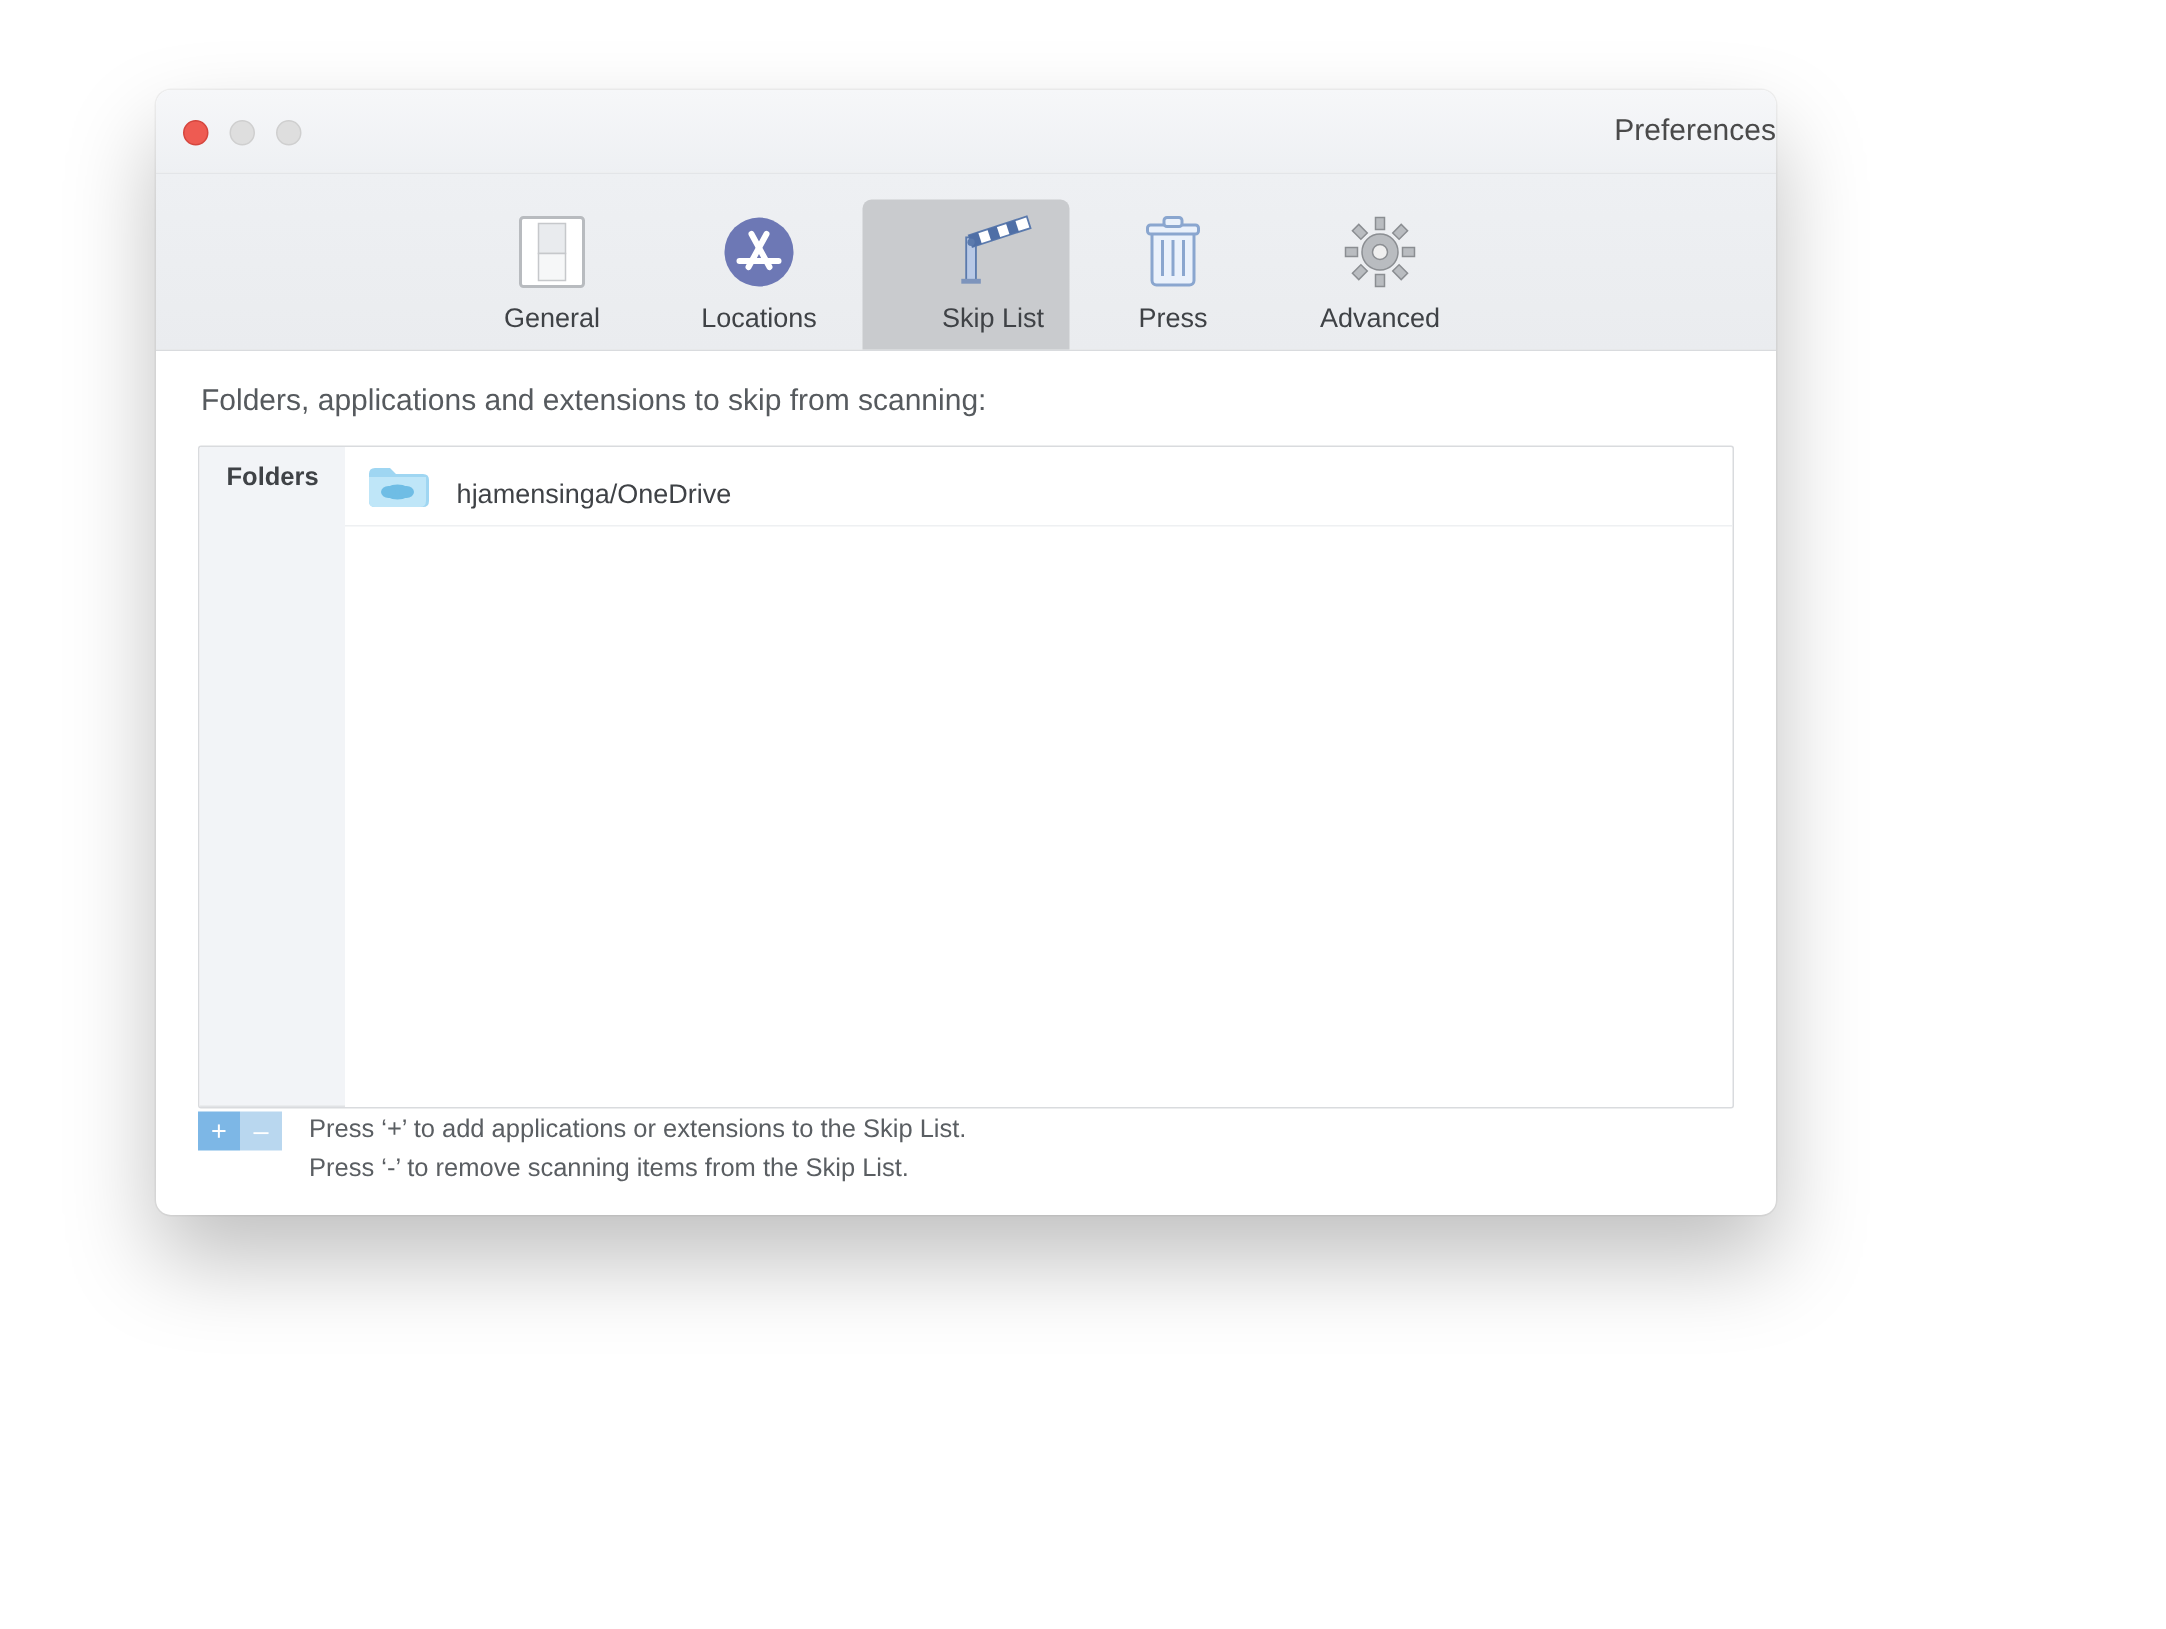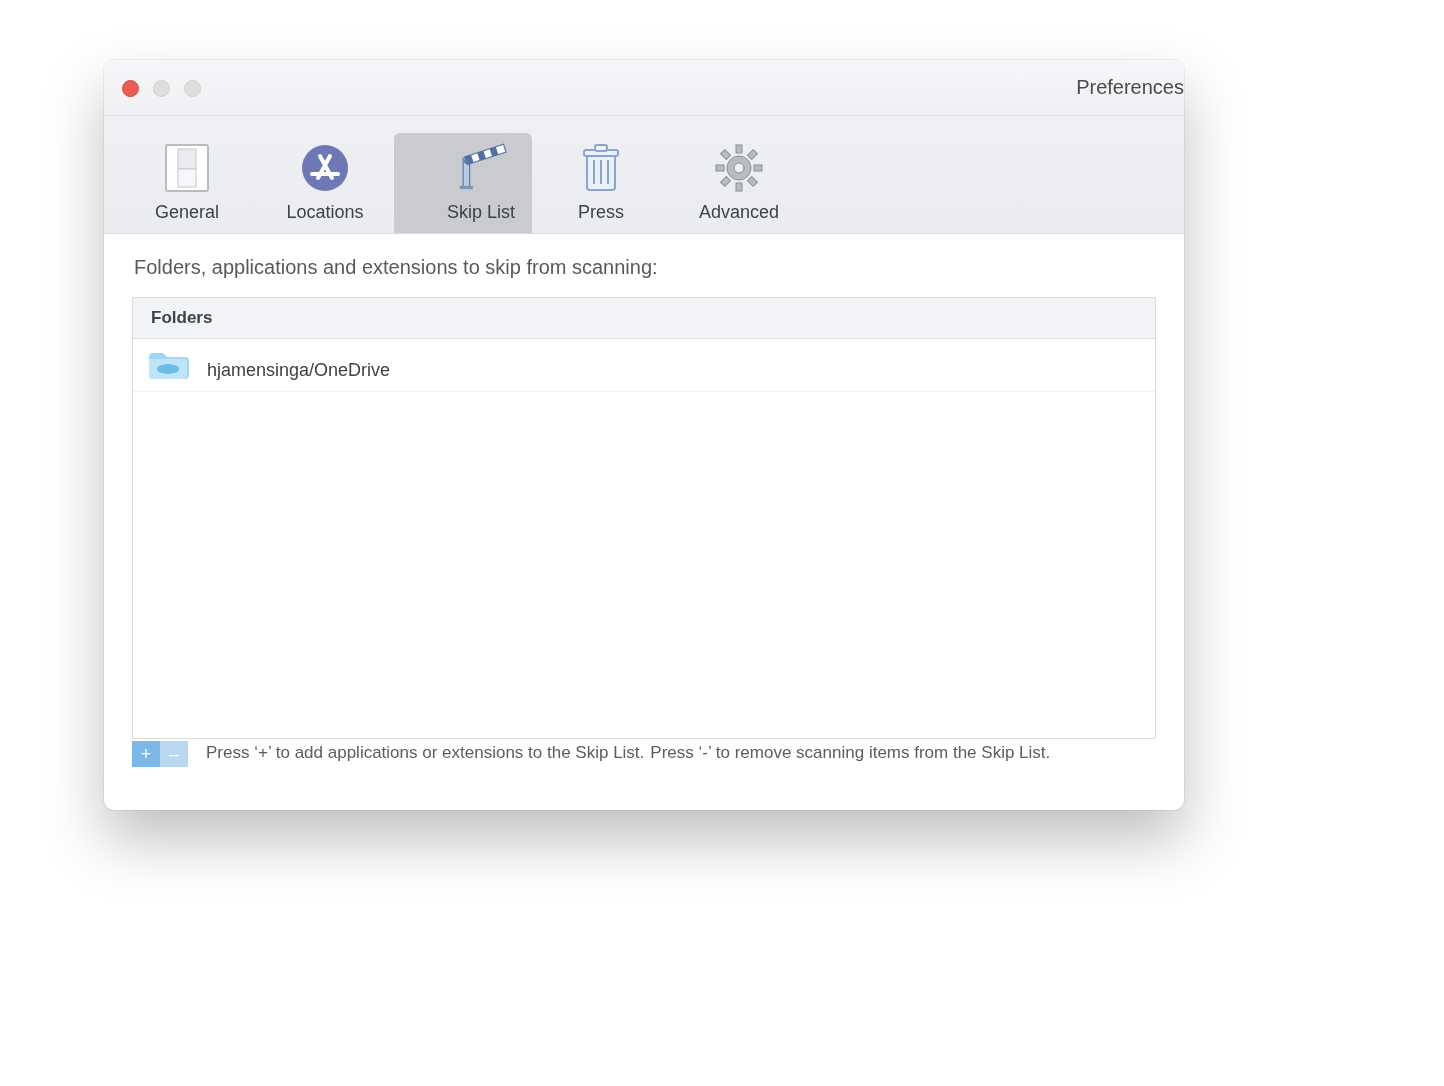--- a/index.html
+++ b/index.html
@@ -53,20 +53,21 @@
   }
 
   
   .toolbar {
     height: 118px;
     background: linear-gradient(#eef0f3, #eaecef);
     border-bottom: 1px solid #d9dbde;
     display: flex;
     align-items: flex-end;
     padding: 0 14px 0 14px;
+    justify-content: center;
   }
   .tab {
     width: 138px;
     height: 100px;
     display: flex;
     flex-direction: column;
     align-items: center;
     justify-content: flex-end;
     gap: 8px;
     padding-bottom: 10px;
@@ -95,21 +96,20 @@
     color: #565a5e;
     margin: 10px 0 18px 2px;
   }
   .listbox {
     border: 1px solid #d9dbde;
     border-radius: 2px;
     height: 442px;
     overflow: hidden;
     background: #ffffff;
     display: flex;
-    flex-direction: column;
   }
   .list-header {
     background: #f2f4f7;
     border-bottom: 1px solid #e1e3e6;
     padding: 10px 18px;
     font-size: 17px;
     font-weight: 600;
     color: #3f4246;
   }
   .list-rows { flex: 1; }
@@ -140,21 +140,21 @@
   .pm-btn {
     width: 28px; height: 26px;
     display: flex; align-items: center; justify-content: center;
     font-size: 18px;
     color: #ffffff;
     border: none;
   }
   .pm-add { background: #7db7e6; }
   .pm-rem { background: #b9d7ef; }
   .help-lines {
-    display: flex; flex-direction: row; gap: 6px;
+    display: flex; flex-direction: column; gap: 6px;
     padding-top: 2px;
   }
   .help-lines div {
     font-size: 17px;
     color: #5a5e62;
   }
 </style>
 </head>
 <body>
 

